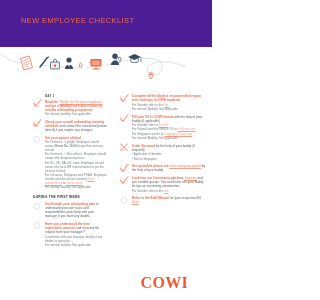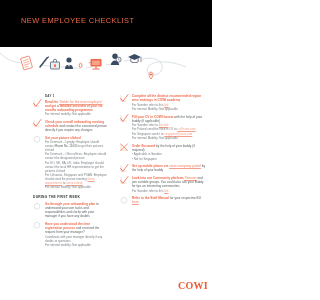--- a/index.html
+++ b/index.html
@@ -7,21 +7,21 @@
     width:212px;height:300px;overflow:hidden;
     background:#ffffff;
     font-family:"Liberation Sans", sans-serif;
     -webkit-font-smoothing:antialiased;
   }
   .page{position:relative;width:212px;height:300px;}
 
   
   .header{
     position:absolute;left:0;top:0;width:212px;height:47px;
-    background:#000000;
+    background:#4c1d95;
   }
   .header-title{
     position:absolute;left:21px;top:16px;
     font-size:7.4px;letter-spacing:.45px;
     color:#ef6a4b;font-weight:400;white-space:nowrap;
   }
 
   
   .illus{
     position:absolute;left:0;top:47px;width:212px;height:46px;
@@ -57,23 +57,23 @@
   .ttl .lnk{color:#f4a08a;font-weight:700;text-decoration:underline;}
   .sub{
     font-size:2.95px;line-height:4.0px;color:#7b8184;
     font-weight:400;margin:0 0 .35px 0;
   }
   .sub .lnk{color:#f4a08a;text-decoration:underline;}
   .sub .em{color:#585f62;}
 
   
   .logo{
-    position:absolute;right:4px;bottom:9px;
+    position:absolute;right:24px;bottom:9px;
     font-family:"Liberation Serif", serif;
-    font-size:10px;font-weight:700;letter-spacing:.3px;
+    font-size:16px;font-weight:700;letter-spacing:.3px;
     color:#ee5b33;line-height:1;
   }
 </style>
 </head>
 <body>
 
 <div class="page">
 
   <div class="header">
     <div class="header-title">NEW EMPLOYEE CHECKLIST</div>

